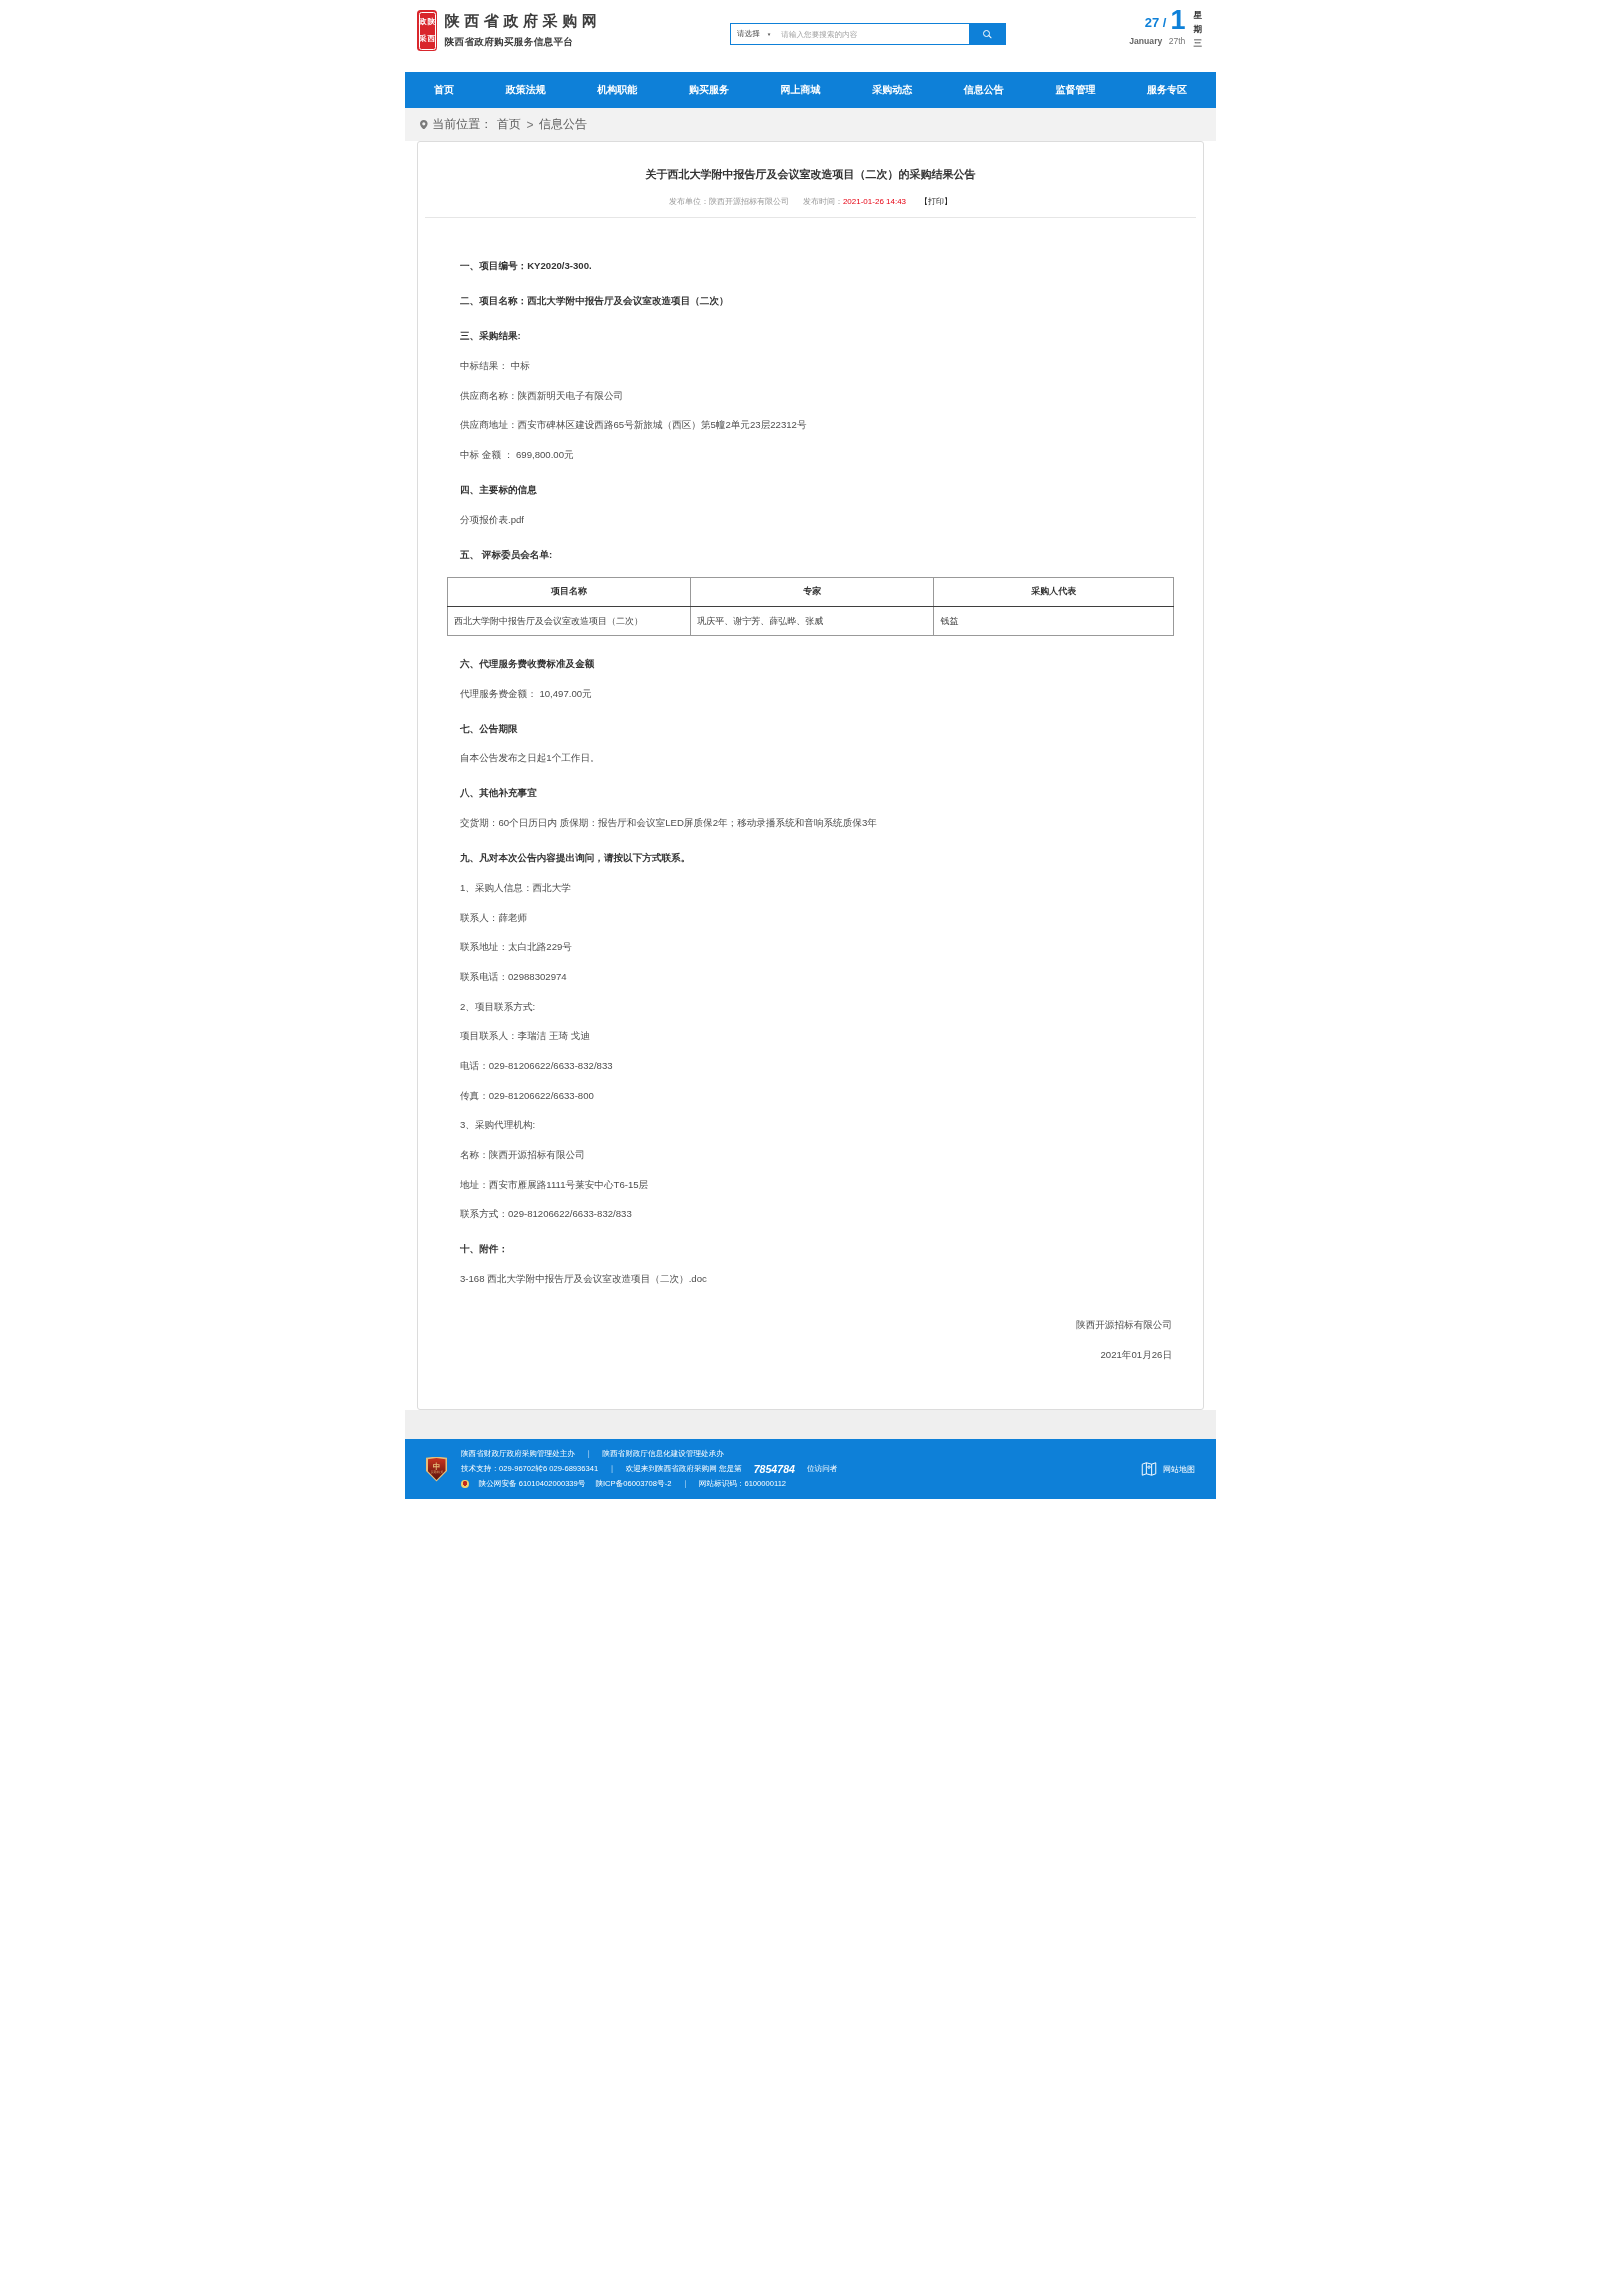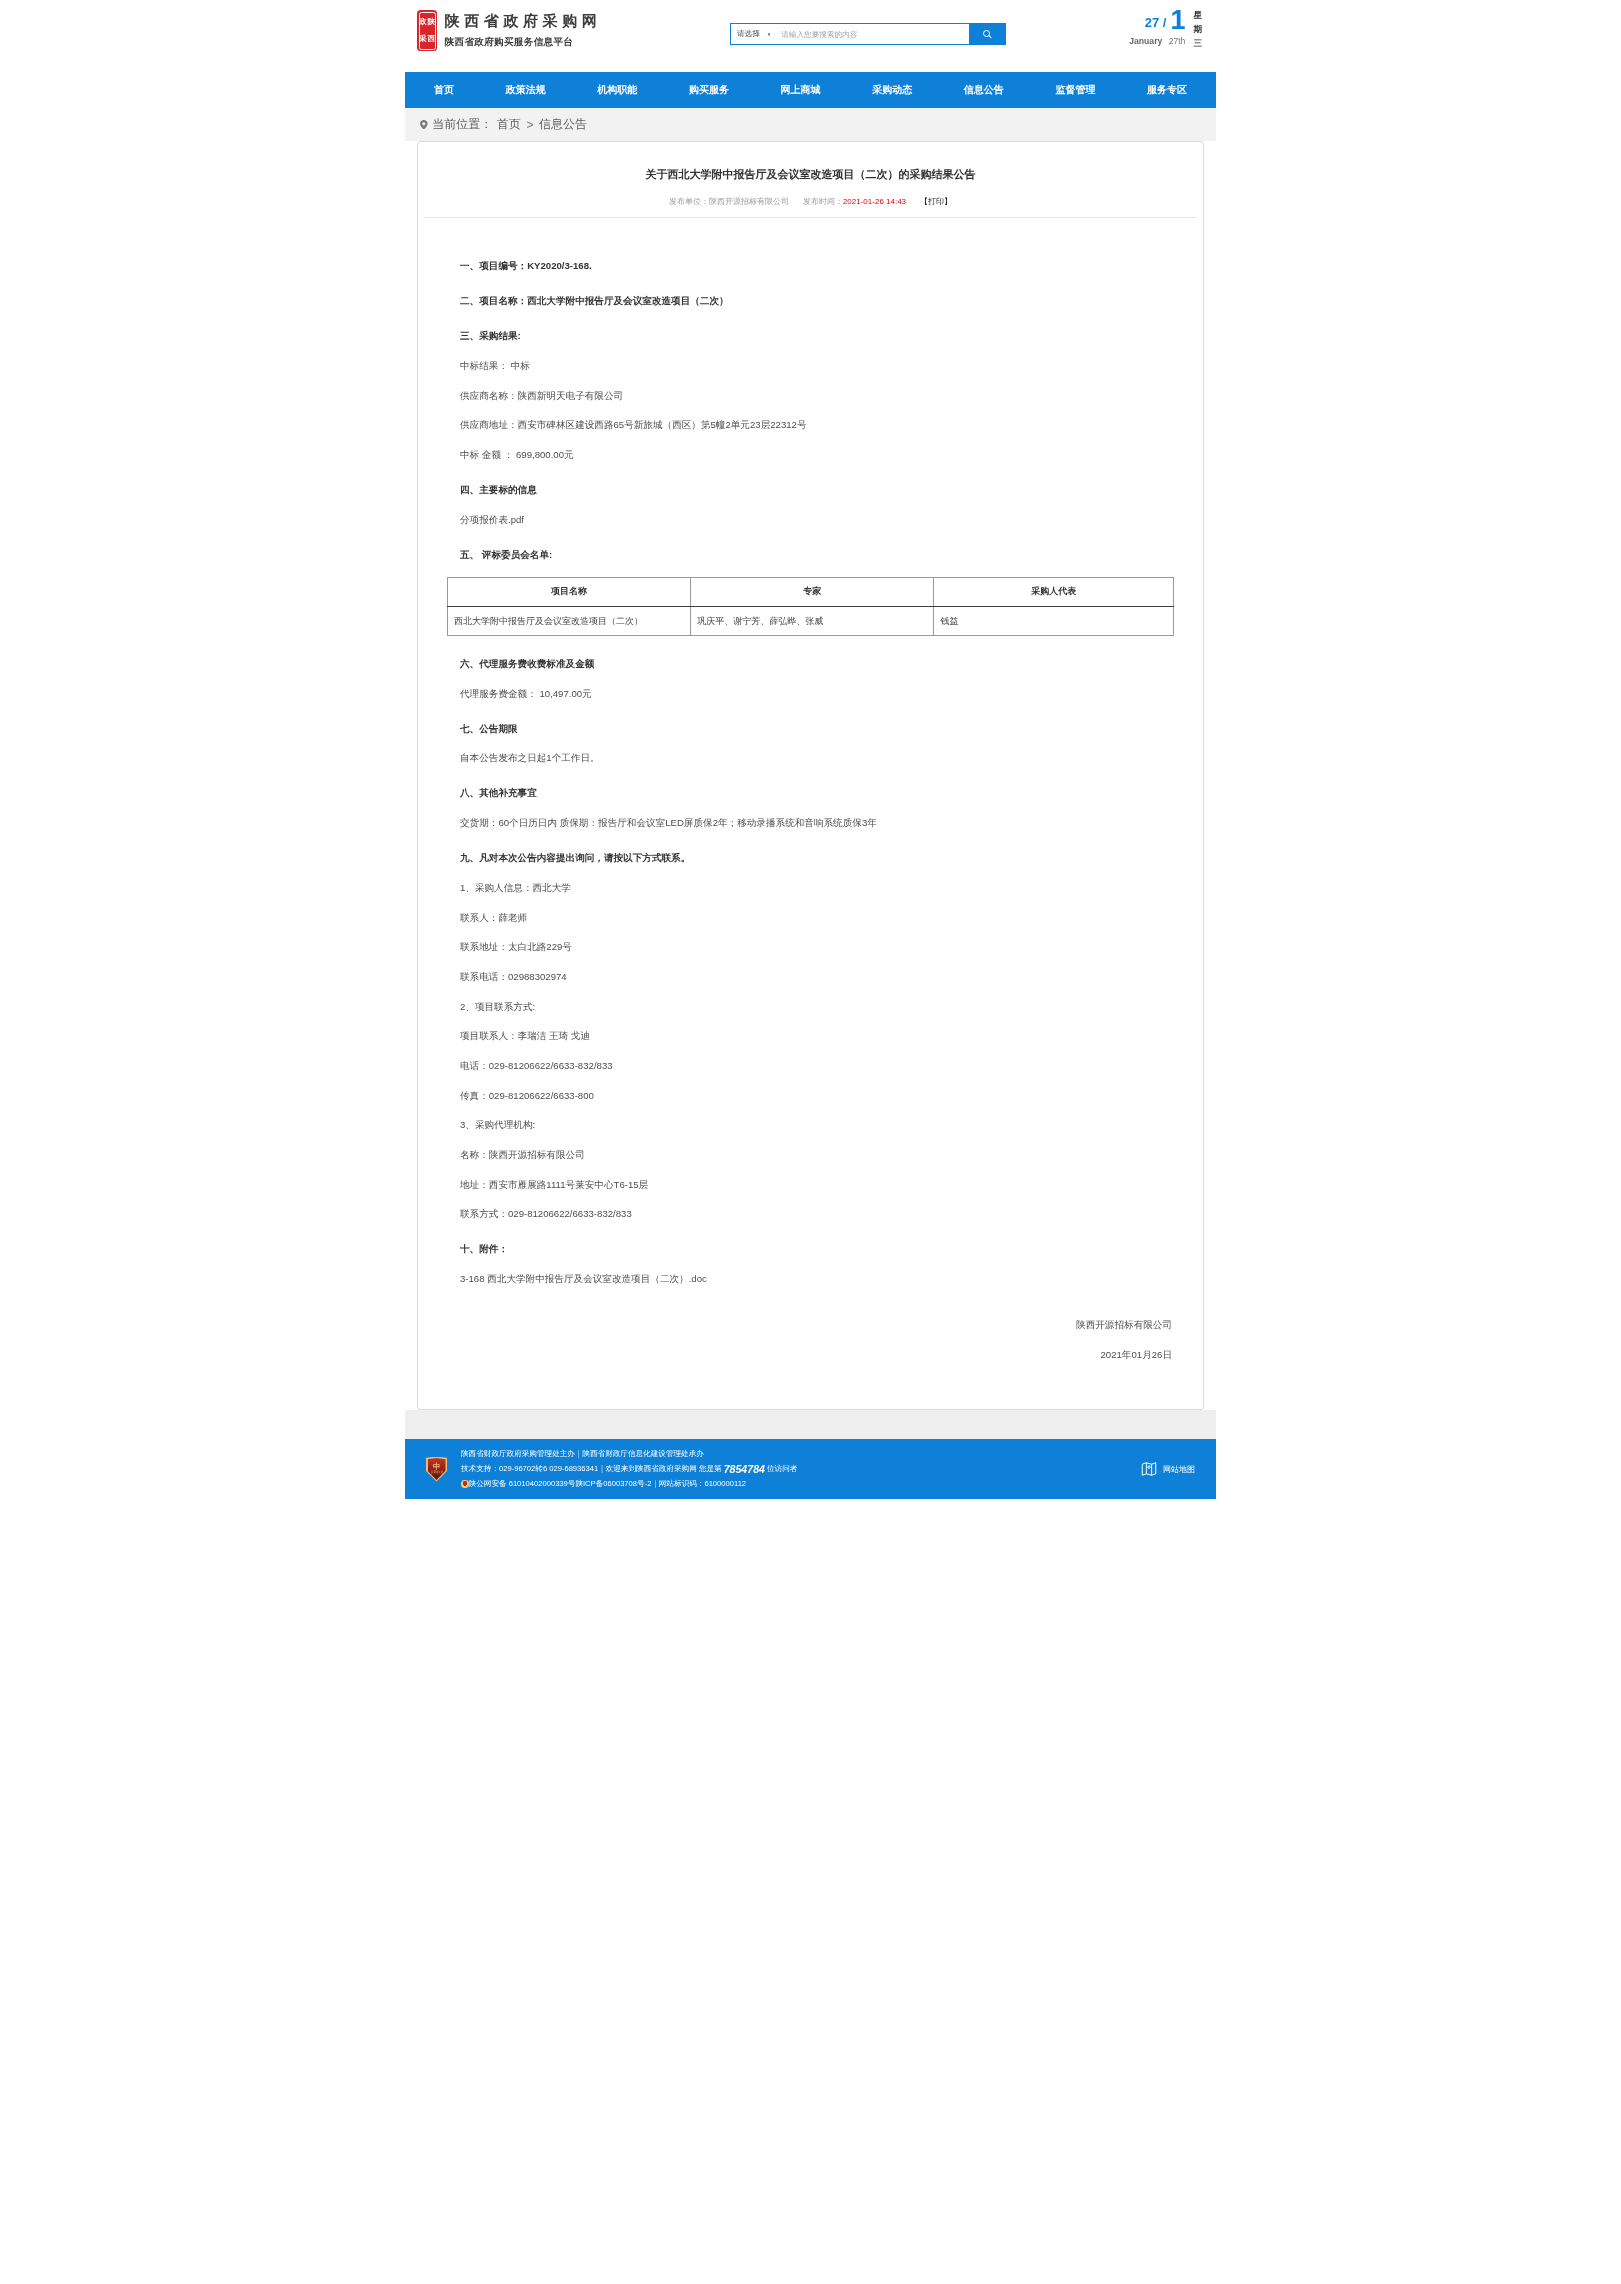--- a/index.html
+++ b/index.html
@@ -86,21 +86,21 @@
   .shield-outer { width:21px; height:25px; background:#e6bd78;
                   clip-path:polygon(50% 0,100% 5%,100% 58%,50% 100%,0 58%,0 5%);
                   display:flex; align-items:center; justify-content:center; flex:0 0 auto; }
   .shield-inner { width:18px; height:22px; background:linear-gradient(180deg,#c9341f 0%,#8c2115 55%,#58150c 100%);
                   clip-path:polygon(50% 0,100% 5%,100% 58%,50% 100%,0 58%,0 5%);
                   display:flex; flex-direction:column; align-items:center; justify-content:center; gap:0.5px; }
   .shield-inner .emblem { color:#e6bd78; font-size:7.6px; font-weight:bold; line-height:1; }
   .shield-inner .s-label { color:#e6bd78; font-size:3.5px; line-height:1; white-space:nowrap; transform:scale(.9); }
 
   .f-lines { flex:1; color:#fff; font-size:7.6px; }
-  .f-lines .row { display:flex; align-items:center; gap:0; margin:4px 0; white-space:nowrap; }
+  .f-lines .row { display:flex; align-items:center; gap:10px; margin:4px 0; white-space:nowrap; }
   .f-sep { opacity:.85; }
   .f-count { font-size:10.6px; font-weight:bold; margin:0 2px;font-style:italic; }
   .f-lines a { color:#fff; text-decoration:none; cursor:pointer; }
   .gongan-badge { width:7.6px; height:8.6px; border-radius:50%; flex:0 0 auto;
                   background:radial-gradient(circle at 50% 42%, #c22a1d 0 38%, #f0cf6a 40% 72%, #caa64e 100%); }
   .sitemap { display:flex; align-items:center; gap:5px; color:#fff; font-size:8px; cursor:pointer; }
 </style>
 </head>
 <body>
 
@@ -179,21 +179,21 @@
         <span class="lab">发布单位：</span><span class="pub">陕西开源招标有限公司</span>
       </span>
       <span>
         <span class="lab">发布时间：</span><span class="red">2021-01-26 14:43</span>
       </span>
       <span class="print-btn">【打印】</span>
     </div>
     <div class="art-divider"></div>
 
     <div class="content">
-      <div class="h">一、项目编号：KY2020/3-168.</div>
+      <div class="h">一、项目编号：KY2020/3-300.</div>
       <div class="h">二、项目名称：西北大学附中报告厅及会议室改造项目（二次）</div>
       <div class="h">三、采购结果:</div>
       <div class="p">中标结果： 中标</div>
       <div class="p">供应商名称：陕西新明天电子有限公司</div>
       <div class="p">供应商地址：西安市碑林区建设西路65号新旅城（西区）第5幢2单元23层22312号</div>
       <div class="p">中标 金额 ：  699,800.00元</div>
       <div class="h">四、主要标的信息</div>
       <div class="p link">分项报价表.pdf</div>
       <div class="h">五、 评标委员会名单:</div>
 

